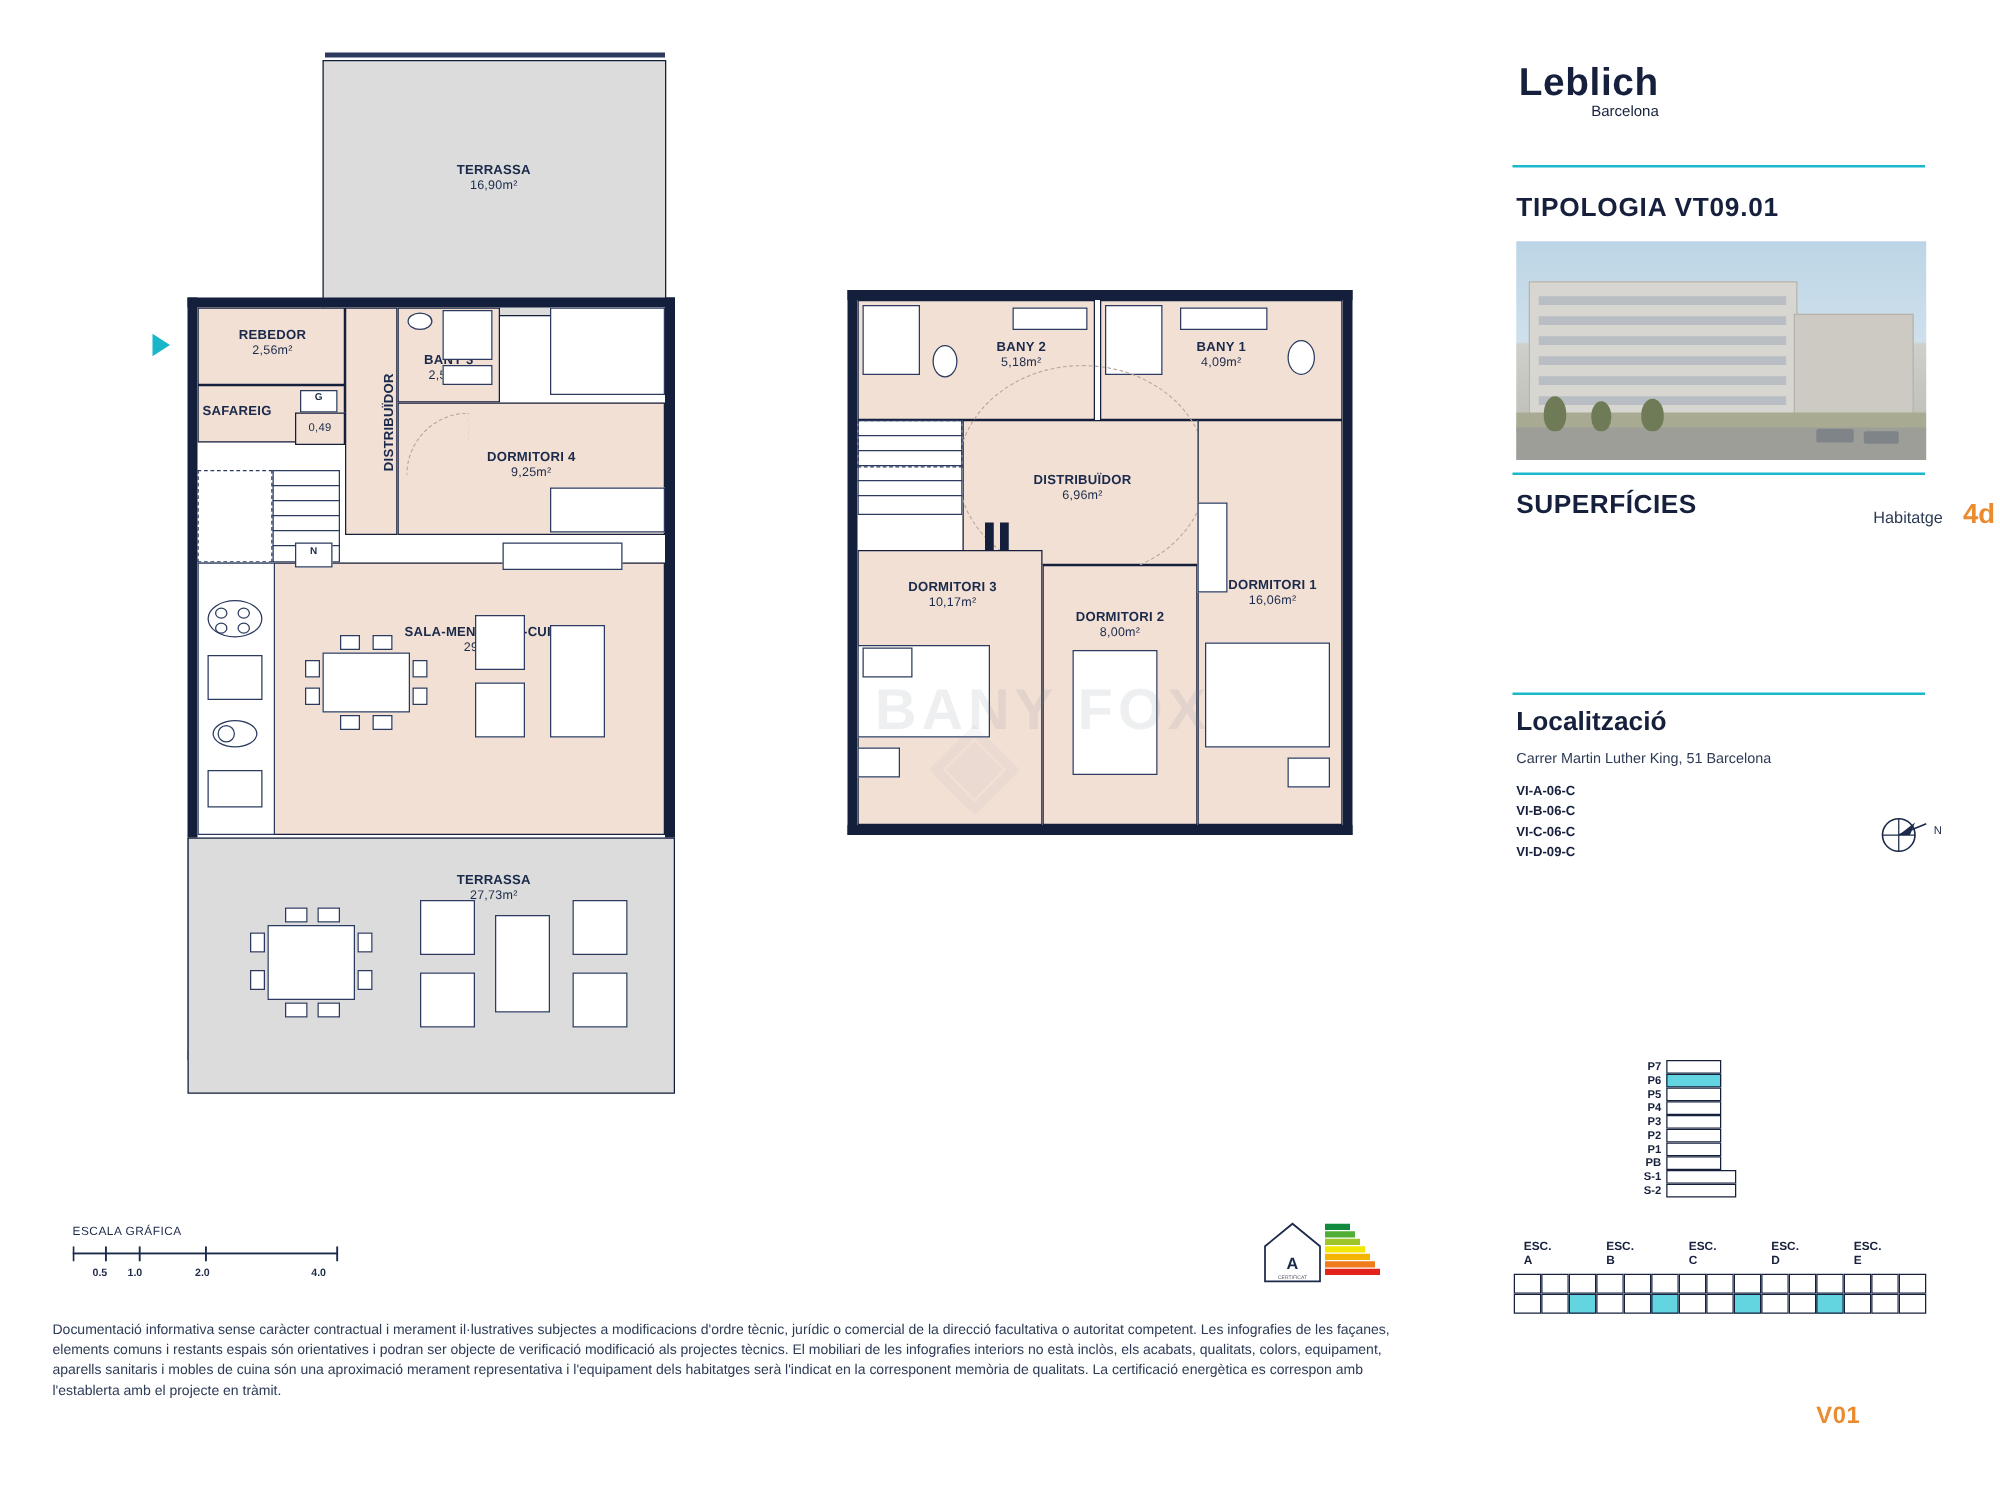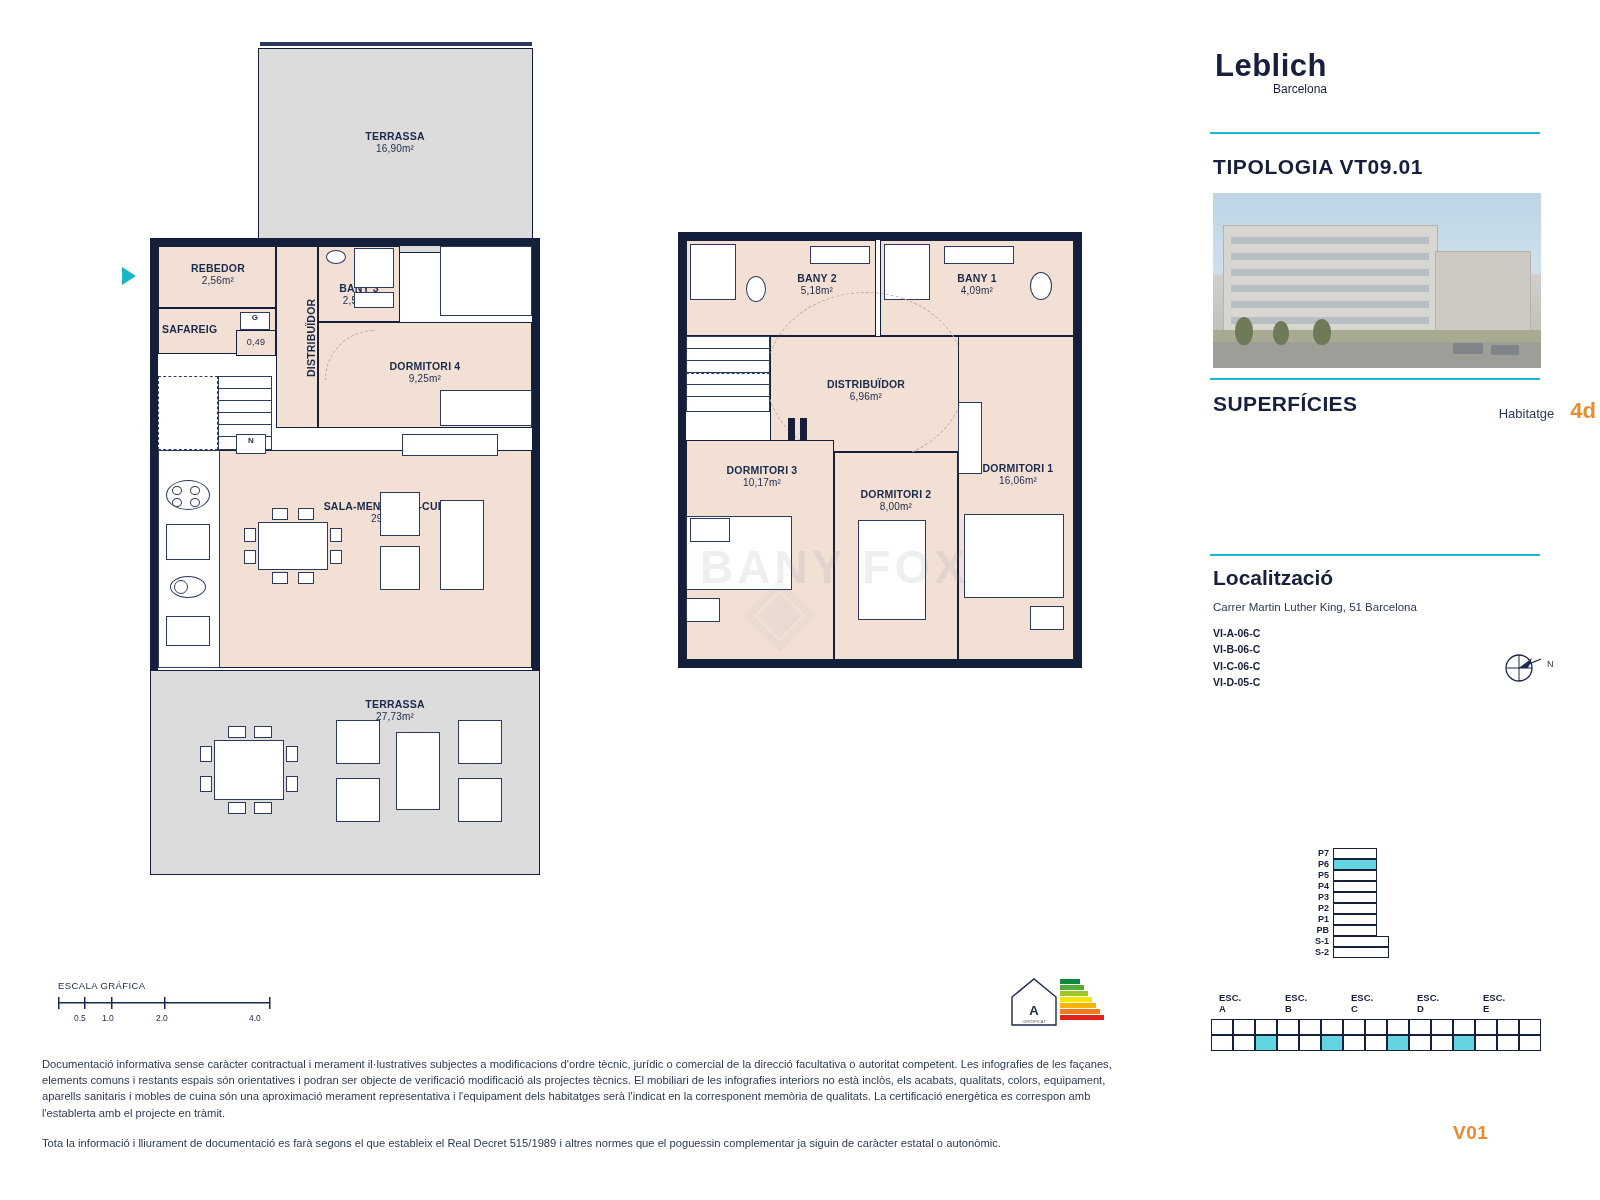--- a/index.html
+++ b/index.html
@@ -82,21 +82,21 @@
     font-weight:700;
     letter-spacing:4px;
     user-select:none;
   }
 
   
   .scale { position:absolute; left:58px; top:980px; width:260px; }
   .scale .t { font-size:9.5px; letter-spacing:.4px; color:#1b2a4a; margin-bottom:6px; }
   .scale svg { display:block; }
   .scale .nums { position:relative; height:12px; }
-  .scale .nums span { position:absolute; font-size:8.5px; color:#1b2a4a; }
+  .scale .nums span { position:absolute; font-size:8.5px; color:#1b2a4a;font-weight:bold; }
 
   
   .energy { position:absolute; left:1010px; top:975px; width:100px; height:52px; }
 
   
   .legal {
     position:absolute; left:42px; top:1056px; width:1080px;
     font-size:11.2px; line-height:1.45; color:#2c3a55;
   }
   .legal p { margin:0 0 14px 0; }
@@ -378,21 +378,20 @@
       <rect x="50" y="16" width="28" height="5" fill="#9ec62b"></rect>
       <rect x="50" y="22" width="32" height="5" fill="#f3e600"></rect>
       <rect x="50" y="28" width="36" height="5" fill="#f4b400"></rect>
       <rect x="50" y="34" width="40" height="5" fill="#ef7b1d"></rect>
       <rect x="50" y="40" width="44" height="5" fill="#e32219"></rect>
     </svg>
   </div>
 
   <div class="legal">
     <p>Documentació informativa sense caràcter contractual i merament il·lustratives subjectes a modificacions d'ordre tècnic, jurídic o comercial de la direcció facultativa o autoritat competent. Les infografies de les façanes, elements comuns i restants espais són orientatives i podran ser objecte de verificació modificació als projectes tècnics. El mobiliari de les infografies interiors no està inclòs, els acabats, qualitats, colors, equipament, aparells sanitaris i mobles de cuina són una aproximació merament representativa i l'equipament dels habitatges serà l'indicat en la corresponent memòria de qualitats. La certificació energètica es correspon amb l'establerta amb el projecte en tràmit.</p>
-    <p>Tota la informació i lliurament de documentació es farà segons el que estableix el Real Decret 515/1989 i altres normes que el poguessin complementar ja siguin de caràcter estatal o autonòmic.</p>
   </div>
 
   <div class="panel">
 
     <div class="brand">
       <div class="name">Leblich</div>
       <div class="city">Barcelona</div>
     </div>
 
     <div class="rule" style="top:132px;"></div>
@@ -426,21 +425,21 @@
 
 
     <div class="rule" style="top:554px;"></div>
 
     <div class="loc-title">Localització</div>
     <div class="loc-addr">Carrer Martin Luther King, 51 Barcelona</div>
     <div class="loc-codes">
       <div>VI-A-06-C</div>
       <div>VI-B-06-C</div>
       <div>VI-C-06-C</div>
-      <div>VI-D-05-C</div>
+      <div>VI-D-09-C</div>
     </div>
 
     <div class="compass">
       <svg width="56" height="46" viewBox="0 0 56 46">
         <circle cx="18" cy="23" r="13" fill="none" stroke="#1b2a4a" stroke-width="1.3"></circle>
         <line x1="18" y1="10" x2="18" y2="36" stroke="#1b2a4a" stroke-width="1"></line>
         <line x1="5" y1="23" x2="31" y2="23" stroke="#1b2a4a" stroke-width="1"></line>
         <line x1="18" y1="23" x2="40" y2="14" stroke="#1b2a4a" stroke-width="1.3"></line>
         <path d="M18 23 L31 13 L27 23 Z" fill="#1b2a4a"></path>
         <text x="46" y="22" font-size="9" fill="#1b2a4a" font-family="Liberation Sans, sans-serif">N</text>

